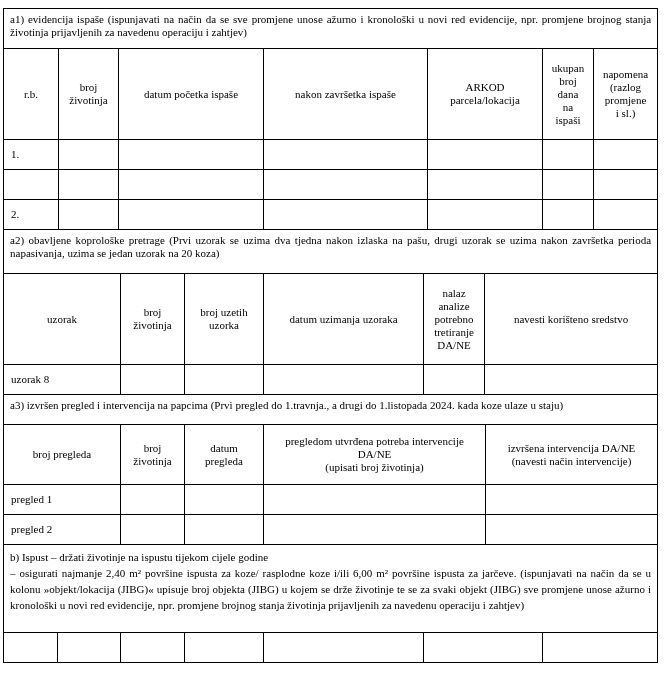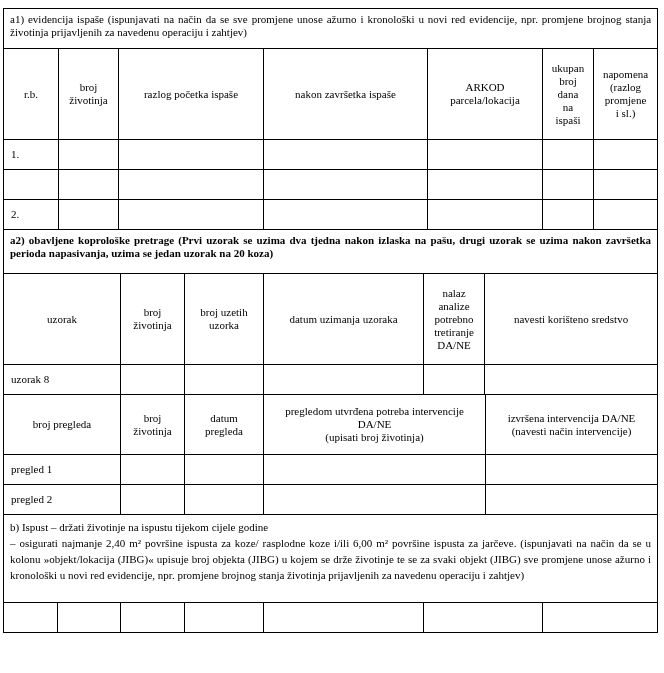--- a/index.html
+++ b/index.html
@@ -41,21 +41,21 @@
   td.hdr {
     text-align: center;
     white-space: pre-line;
     padding: 1px 3px;
   }
   td.lbl {
     text-align: left;
     padding-left: 7px;
   }
   tr.h40 { height: 40px; }
-  tr.h44 { height: 44px; font-weight: bold; }
+  tr.h44 { height: 44px; }
   tr.h91 { height: 91px; }
   tr.h30 { height: 30px; }
   tr.h60 { height: 60px; }
   tr.h88 { height: 88px; }
 </style>
 </head>
 <body>
 
 <div class="doc">
 
@@ -70,21 +70,21 @@
         <col style="width:64px">
     </colgroup>
     <tbody>
         <tr class="h40">
       <td class="intro" colspan="7">a1) evidencija ispaše (ispunjavati na način da se sve promjene unose ažurno i kronološki u novi red evidencije, npr. promjene brojnog stanja životinja prijavljenih za navedenu operaciju i zahtjev)</td>
     </tr>
     <tr class="h91">
       <td class="hdr">r.b.</td>
       <td class="hdr">broj
 životinja</td>
-      <td class="hdr">razlog početka ispaše</td>
+      <td class="hdr">datum početka ispaše</td>
       <td class="hdr">nakon završetka ispaše</td>
       <td class="hdr">ARKOD
 parcela/lokacija</td>
       <td class="hdr">ukupan
 broj
 dana
 na
 ispaši</td>
       <td class="hdr">napomena
 (razlog
@@ -161,20 +161,23 @@
 
   <table>
     <colgroup>
       <col style="width:117px">
         <col style="width:64px">
         <col style="width:79px">
       <col style="width:222px">
         <col style="width:172px">
     </colgroup>
     <tbody>
+        <tr class="h30">
+      <td class="intro" colspan="5">a3) izvršen pregled i intervencija na papcima (Prvi pregled do 1.travnja., a drugi do 1.listopada 2024. kada koze ulaze u staju)</td>
+    </tr>
     <tr class="h60">
       <td class="hdr">broj pregleda</td>
       <td class="hdr">broj
 životinja</td>
       <td class="hdr">datum
 pregleda</td>
       <td class="hdr">pregledom utvrđena potreba intervencije
 DA/NE
 (upisati broj životinja)</td>
       <td class="hdr">izvršena intervencija DA/NE

